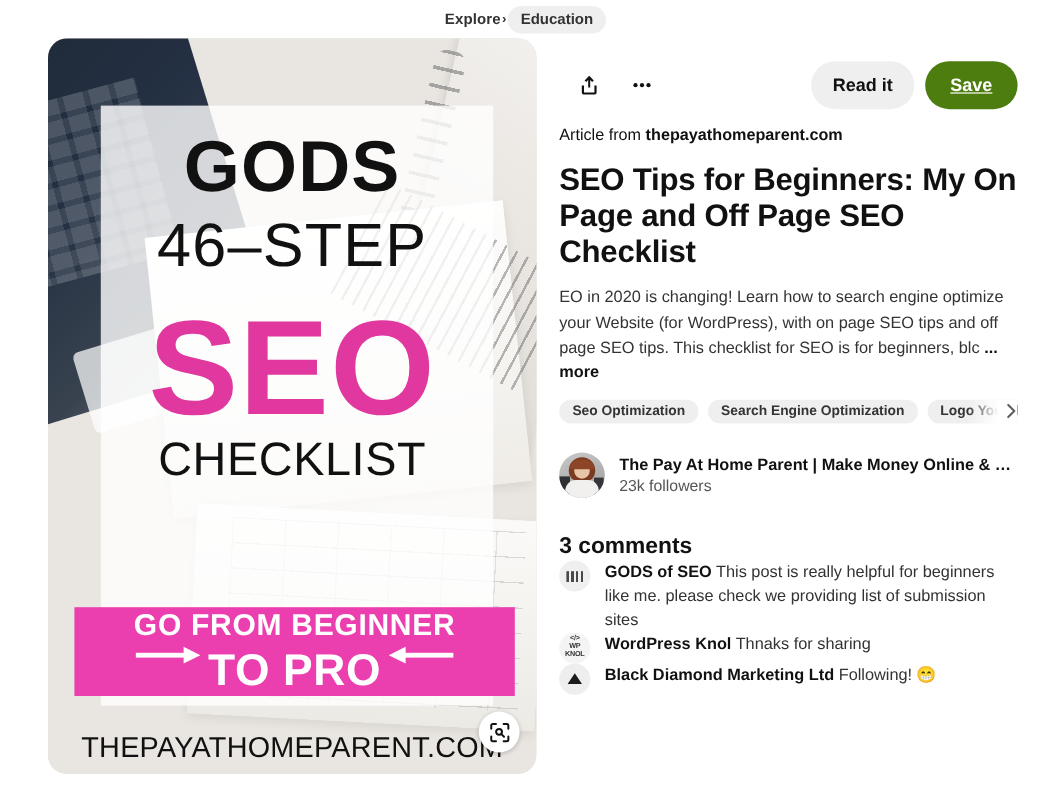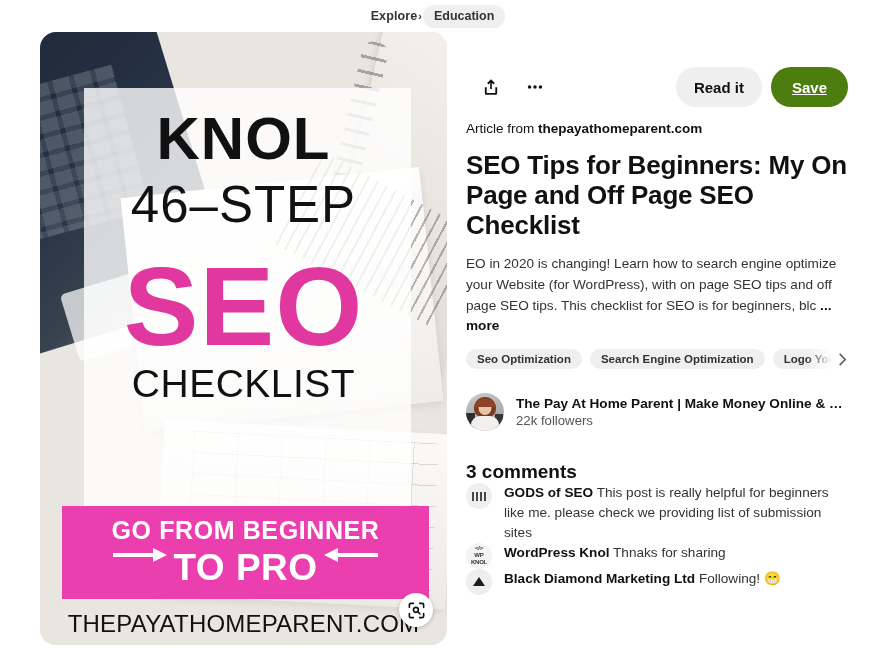--- a/index.html
+++ b/index.html
@@ -107,21 +107,21 @@
     margin-top: 10px; font-size: 51px; font-weight: 300; letter-spacing: 1px; line-height: 1;
   }
   .t-seo {
     margin-top: 18px; font-size: 112px; font-weight: 700; line-height: 1.05;
     color: #E0389F; letter-spacing: 1px;
   }
   .t-checklist {
     margin-top: -2px; font-size: 39px; font-weight: 300; letter-spacing: .5px; line-height: 1;
   }
   .pink-banner {
-    position: absolute; left: 22px; top: 474px; width: 367px; height: 93px;
+    position: absolute; left: 22px; top: 474px; width: 367px; height: 74px;
     background: #EC3FAF; display: flex; flex-direction: column;
     align-items: center; justify-content: center; color: #fff;
   }
   .b-line1 { font-size: 25px; font-weight: 700; letter-spacing: .6px; }
   .b-line2 {
     display: flex; gap: 6px;
     font-size: 37px; font-weight: 700; letter-spacing: .5px; margin-top: 2px;
   }
   .arrow-r, .arrow-l { display: block; }
   .t-url {
@@ -130,21 +130,21 @@
   }
   .visual-search {
     position: absolute; right: 14px; bottom: 18px;
     width: 34px; height: 34px; border-radius: 50%;
     background: #ffffff; box-shadow: 0 1px 4px rgba(0,0,0,.22);
     display: flex; align-items: center; justify-content: center;
     cursor: pointer;
   }
 
   
-  .detail { position: absolute; left: 466px; top: 64px; width: 382px; }
+  .detail { position: absolute; left: 466px; top: 48px; width: 382px; }
 
   .action-row { display: flex; align-items: center; height: 46px; }
   .icon-btn {
     width: 34px; height: 34px; border-radius: 50%;
     display: flex; align-items: center; justify-content: center;
     cursor: pointer; background: transparent; border: none;
   }
   .share-btn { margin-left: 8px; }
   .more-btn { margin-left: 10px; }
   .spacer { flex: 1; }
@@ -259,21 +259,21 @@
       <div class="notebook"></div>
       <div class="spiral"></div>
       <div class="paper-a"></div>
       <div class="paper-b"></div>
       <div class="gridlines"></div>
       <div class="handwriting"></div>
     </div>
     <div class="card-overlay"></div>
 
     <div class="pin-text">
-      <div class="t-free">KNOL</div>
+      <div class="t-free">GODS</div>
       <div class="t-step">46–STEP</div>
       <div class="t-seo">SEO</div>
       <div class="t-checklist">CHECKLIST</div>
     </div>
 
     <div class="pink-banner">
       <div class="b-line1">GO FROM BEGINNER</div>
       <div class="b-line2">
         <svg class="arrow-r" width="54" height="16" viewBox="0 0 54 16">
           <rect x="0" y="6" width="42" height="4" fill="#ffffff"></rect>
@@ -355,21 +355,21 @@
       <div class="avatar">
         <div class="dark-l"></div>
         <div class="dark-r"></div>
         <div class="hair"></div>
         <div class="head"></div>
         <div class="hair-front"></div>
         <div class="body"></div>
       </div>
       <div class="profile-text">
         <div class="profile-name">The Pay At Home Parent | Make Money Online &amp; Work…</div>
-        <div class="profile-followers">22k followers</div>
+        <div class="profile-followers">23k followers</div>
       </div>
     </div>
 
     <div class="comments-title">3 comments</div>
 
     <div class="comment">
       <div class="c-avatar a1">
         <div class="c-mark"></div>
       </div>
       <div class="c-body">

